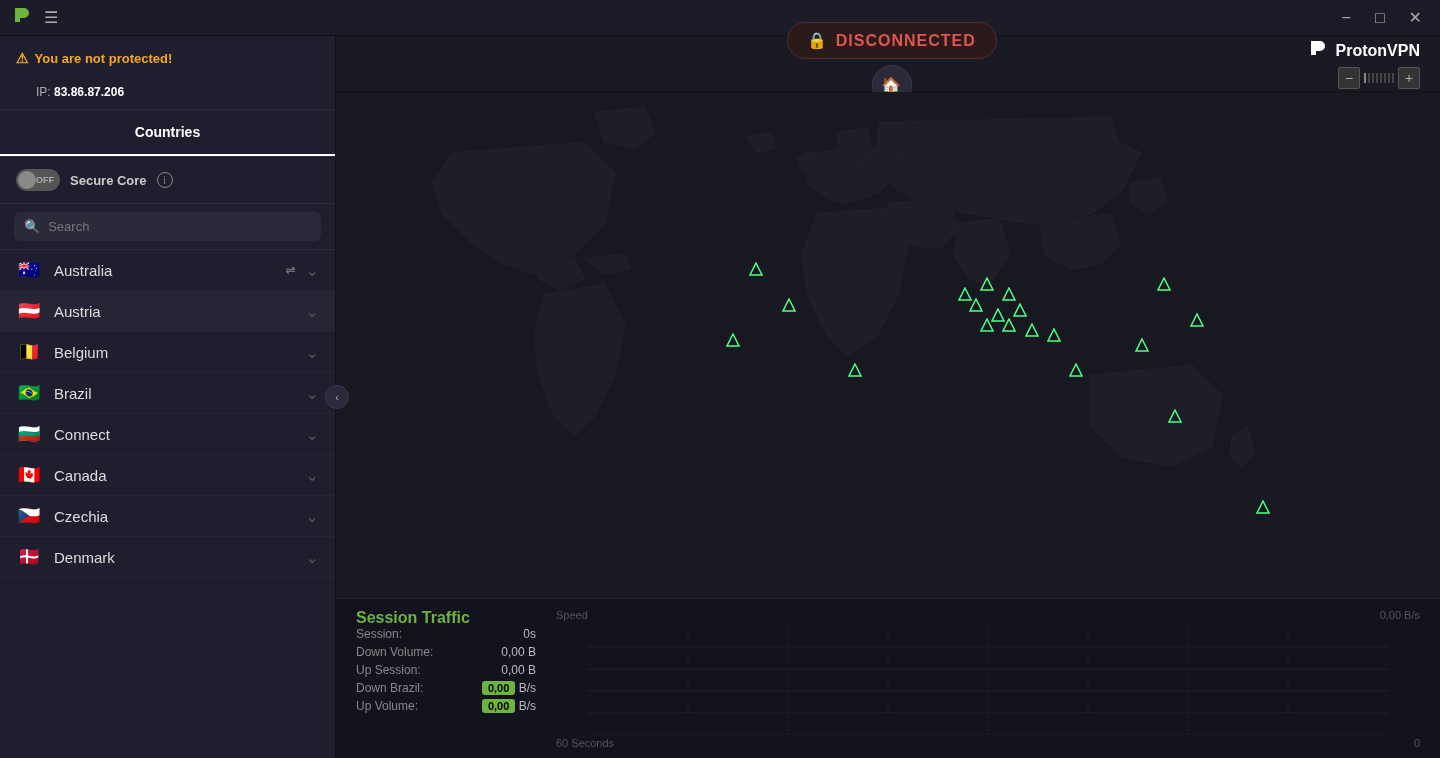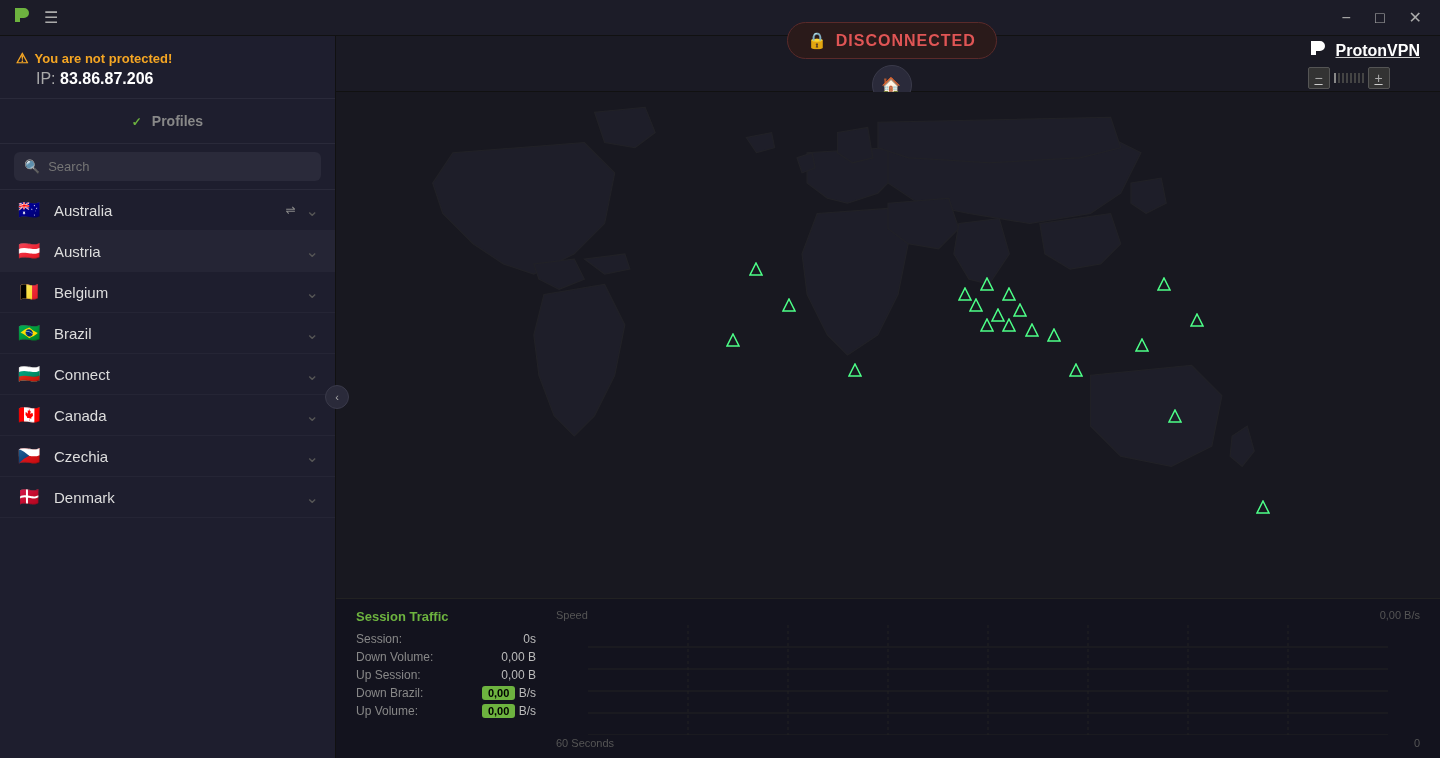--- a/index.html
+++ b/index.html
@@ -62,22 +62,22 @@
       color: #f5a623;
       font-size: 13px;
       font-weight: 700;
       display: flex;
       align-items: center;
       gap: 6px;
     }
     .warning-icon { color: #f5a623; font-size: 14px; }
     .warning-ip {
       color: #aaa;
-      font-size: 16px;
-      margin-top: 4px;
+      font-size: 12px;
+      margin-top: 19px;
       padding-left: 20px;
     }
     .warning-ip strong { color: #fff; font-weight: 700; }
 
     
     .quick-connect-section {
       padding: 12px 16px;
       border-bottom: 1px solid #2a2a3a;
     }
     .quick-connect-btn {
@@ -329,22 +329,21 @@
     .zoom-tick {
       width: 2px;
       height: 10px;
       background: #444;
     }
     .zoom-tick.active { background: #888; }
 
     .brand-section {
       display: flex;
       flex-direction: column;
-      align-items: flex-start;
-      text-decoration: underline;
+      align-items: flex-end;
     }
 
     
     .map-area {
       flex: 1;
       position: relative;
       overflow: hidden;
       background: #181820;
     }
 
@@ -363,23 +362,22 @@
       display: flex;
       padding: 10px 20px;
       gap: 20px;
     }
 
     .traffic-section {
       width: 180px;
     }
     .traffic-title {
       color: #6db33f;
-      font-size: 13px;
+      font-size: 16px;
       font-weight: 700;
-      margin-bottom: 8px;
     }
     .traffic-row {
       display: flex;
       justify-content: space-between;
       margin-bottom: 4px;
       font-size: 12px;
     }
     .traffic-label { color: #888; }
     .traffic-value { color: #bbb; }
     .speed-value {
@@ -450,26 +448,31 @@
         <span class="warning-icon">⚠</span>
         <span>You are not protected!</span>
       </div>
       <div class="warning-ip">
         <span>IP:</span> <strong>83.86.87.206</strong>
       </div>
     </div>
 
 
     <div class="tabs">
-      <div class="tab">
-        <span class="tab-profiles-icon">✓</span>
-        <span>Profiles</span>
-      </div>
+      <div class="tab active">Countries</div>
     </div>
 
+    <div class="secure-core-row">
+      <div class="toggle off">
+        <div class="toggle-knob"></div>
+        <span class="toggle-label">OFF</span>
+      </div>
+      <span class="secure-core-text">Secure Core</span>
+      <div class="info-icon">i</div>
+    </div>
 
     <div class="search-row">
       <div class="search-input-wrap">
         <span class="search-icon">🔍</span>
         <input class="search-input" type="text" placeholder="Search" style="">
       </div>
     </div>
 
     <div class="country-list">
 

